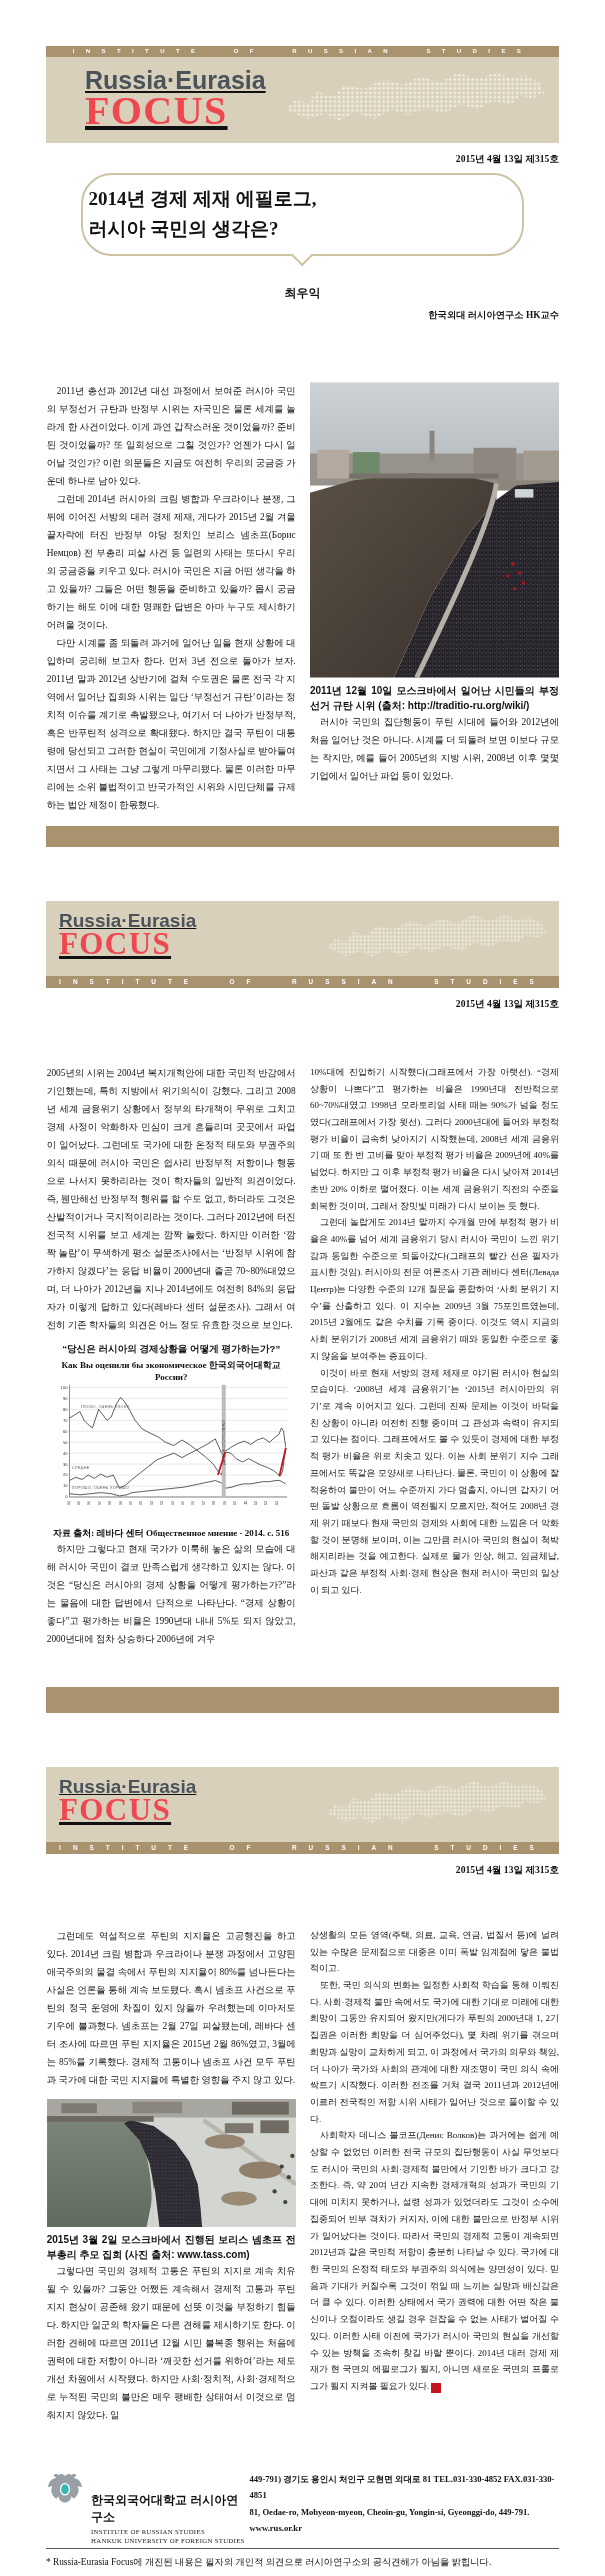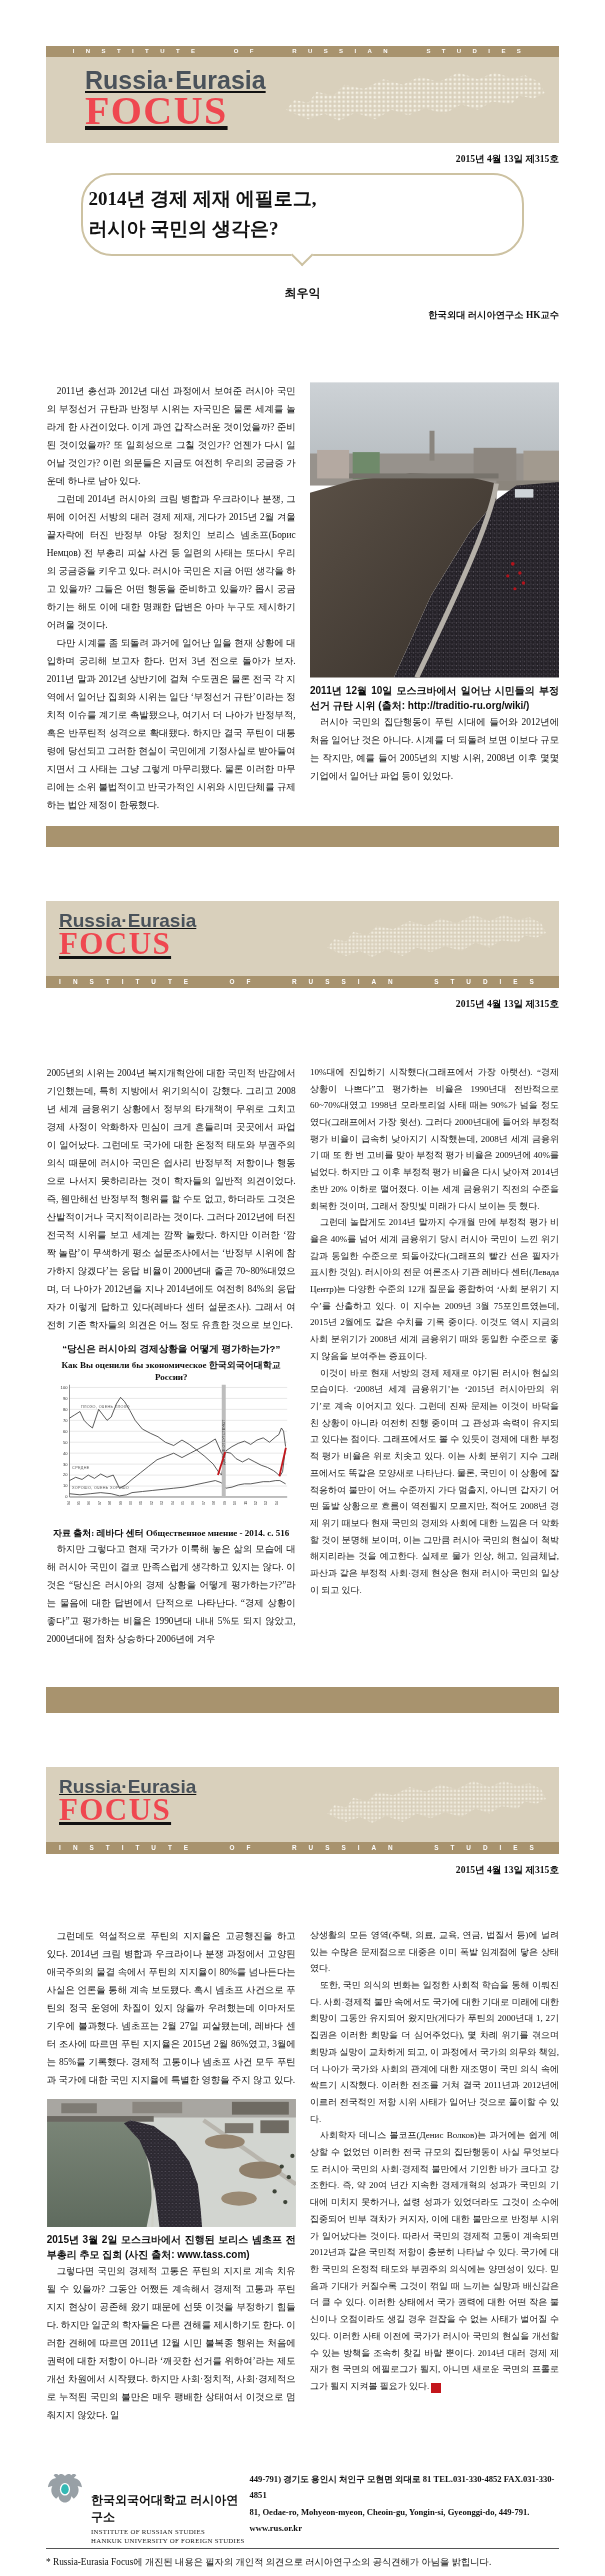--- a/index.html
+++ b/index.html
@@ -340,21 +340,21 @@
               <circle cx="335" cy="145" r="3" fill="#3d4438"></circle>
             <circle cx="345" cy="80" r="3" fill="#3d4438"></circle>
             <path d="M118,30 C140,60 152,100 148,180" stroke="#cfd0c8" stroke-width="3" fill="none"></path>
             <polygon points="118,30 150,38 180,60 200,88 212,120 216,155 218,180 158,180 152,130 144,90 130,58 108,34" fill="url(#cp2)"></polygon>
           </svg>
           <figcaption>2015년 3월 2일 모스크바에서 진행된 보리스 넴초프 전 부총리 추모 집회 (사진 출처: www.tass.com)</figcaption>
         </figure>
         <p class="aftercap">그렇다면 국민의 경제적 고통은 푸틴의 지지로 계속 치유될 수 있을까? 그동안 어쨌든 계속해서 경제적 고통과 푸틴 지지 현상이 공존해 왔기 때문에 선뜻 이것을 부정하기 힘들다. 하지만 일군의 학자들은 다른 견해를 제시하기도 한다. 이러한 견해에 따르면 2011년 12월 시민 불복종 행위는 처음에 권력에 대한 저항이 아니라 ‘깨끗한 선거를 위하여’라는 제도 개선 차원에서 시작됐다. 하지만 사회·정치적, 사회·경제적으로 누적된 국민의 불만은 매우 팽배한 상태여서 이것으로 멈춰지지 않았다. 일</p>
       </div>
       <div class="col tight">
-        <p class="noindent">상생활의 모든 영역(주택, 의료, 교육, 연금, 법질서 등)에 널려 있는 수많은 문제점으로 대중은 이미 폭발 임계점에 닿은 상태였다.</p>
+        <p class="noindent">상생활의 모든 영역(주택, 의료, 교육, 연금, 법질서 등)에 널려 있는 수많은 문제점으로 대중은 이미 폭발 임계점에 닿은 불법적이고.</p>
         <p>또한, 국민 의식의 변화는 일정한 사회적 학습을 통해 이뤄진다. 사회·경제적 불만 속에서도 국가에 대한 기대로 미래에 대한 희망이 그동안 유지되어 왔지만(게다가 푸틴의 2000년대 1, 2기 집권은 이러한 희망을 더 심어주었다), 몇 차례 위기를 겪으며 희망과 실망이 교차하게 되고, 이 과정에서 국가의 의무와 책임, 더 나아가 국가와 사회의 관계에 대한 재조명이 국민 의식 속에 싹트기 시작했다. 이러한 전조를 거쳐 결국 2011년과 2012년에 이르러 전국적인 저항 시위 사태가 일어난 것으로 풀이할 수 있다.</p>
         <p><span>사회학자 데니스 볼코프(Денис Волков)는 과거에는 쉽게 예상할 수 없었던 이러한 전국 규모의 집단행동이 사실 무엇보다도 러시아 국민의 사회·경제적 불만에서 기인한 바가 크다고 강조한다. 즉, 약 20여 년간 지속한 경제개혁의 성과가 국민의 기대에 미치지 못하거나, 설령 성과가 있었더라도 그것이 소수에 집중되어 빈부 격차가 커지자, 이에 대한 불만으로 반정부 시위가 일어났다는 것이다. 따라서 국민의 경제적 고통이 계속되면 2012년과 같은 국민적 저항이 충분히 나타날 수 있다. 국가에 대한 국민의 온정적 태도와 부권주의 의식에는 양면성이 있다. 믿음과 기대가 커질수록 그것이 꺾일 때 느끼는 실망과 배신감은 더 클 수 있다. 이러한 상태에서 국가 권력에 대한 어떤 작은 불신이나 오점이라도 생길 경우 걷잡을 수 없는 사태가 벌어질 수 있다. 이러한 사태 이전에 국가가 러시아 국민의 현실을 개선할 수 있는 방책을 조속히 찾길 바랄 뿐이다. 2014년 대러 경제 제재가 현 국면의 에필로그가 될지, 아니면 새로운 국면의 프롤로그가 될지 지켜볼 필요가 있다.</span><span class="rs">RS</span></p>
       </div>
     </div>
 
     <div class="f-row">
       <svg width="41" height="34" viewBox="0 0 60 50">
         <path d="M30 6 C26 2 22 2 20 5 C18 2 14 2 12 5 L16 9 C8 10 4 16 3 24 L10 22 C6 30 10 38 16 42 L20 38 C20 44 25 48 30 48 C35 48 40 44 40 38 L44 42 C50 38 54 30 50 22 L57 24 C56 16 52 10 44 9 L48 5 C46 2 42 2 40 5 C38 2 34 2 30 6 Z" fill="#98a0a6"></path>
         <ellipse cx="30" cy="27" rx="8" ry="10" fill="#ffffff"></ellipse>
         <ellipse cx="30" cy="27" rx="6" ry="8" fill="#35b8b4"></ellipse>

